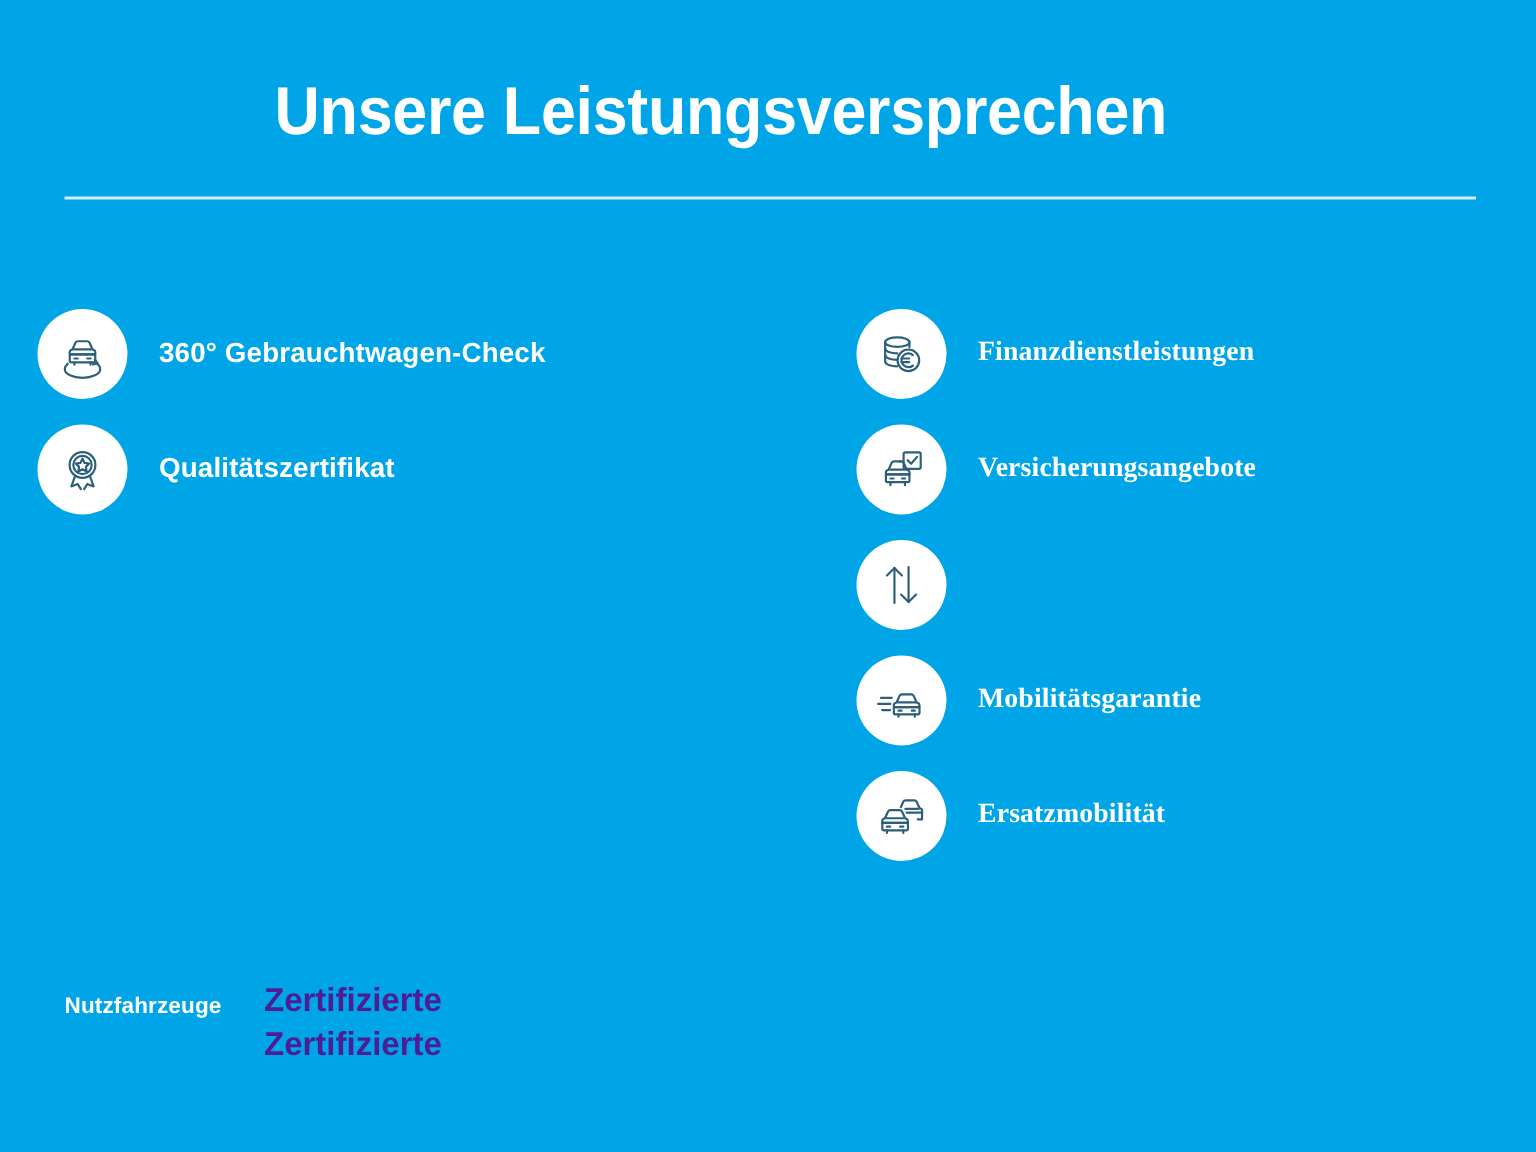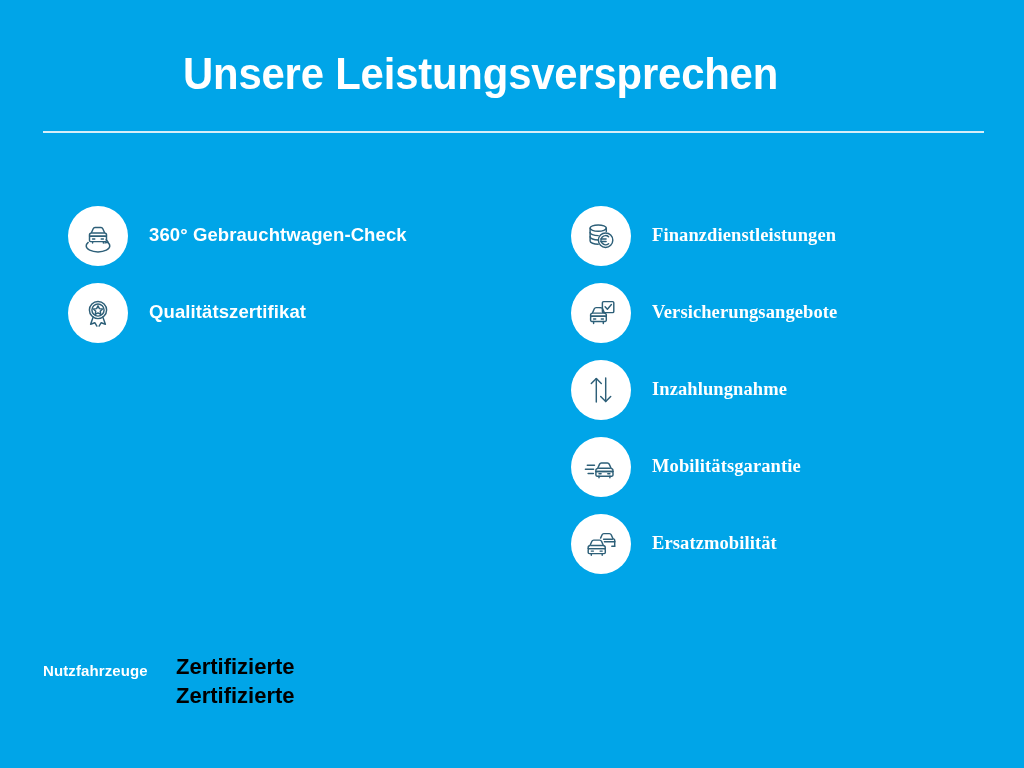--- a/index.html
+++ b/index.html
@@ -59,21 +59,21 @@
     position: absolute;
     left: 0;
     top: 197px;
     width: 1024px;
     display: flex;
   }
   .feature-col {
     width: 512px;
     box-sizing: border-box;
   }
-  .feature-col.left  { padding-left: 68px; }
+  .feature-col.left  { padding-left: 25px; }
   .feature-col.right { padding-left: 59px; font-family: Liberation Serif, serif; }
 
   .feature-row {
     display: flex;
     align-items: center;
     height: 77px;
   }
   .icon-badge {
     width: 60px;
     height: 60px;
@@ -139,21 +139,21 @@
     color: #ffffff;
     letter-spacing: 0.1px;
     white-space: nowrap;
   }
   .brand-claim {
     margin-left: 29px;
     margin-top: 20px;
     font-size: 22px;
     font-weight: 700;
     line-height: 1.32;
-    color: #000000;
+    color: #4c1d95;
     white-space: nowrap;
   }
 </style>
 </head>
 <body>
 
 <div class="slide">
 
   <div class="header">
     <h1 class="slide-title">Unsere Leistungsversprechen</h1>
@@ -235,21 +235,20 @@
 
       <div class="feature-row">
         <span class="icon-badge">
           <svg viewBox="0 0 36 36">
             <path d="M13.3 30V6.6"></path>
             <path d="M8.3 11.6l5-5 5 5"></path>
             <path d="M22.7 6v23.4"></path>
             <path d="M17.7 24.4l5 5 5-5"></path>
           </svg>
         </span>
-        <span class="feature-label">Inzahlungnahme</span>
       </div>
 
       <div class="feature-row">
         <span class="icon-badge">
           <svg viewBox="0 0 36 36">
             <path d="M12.9 22.4v-1.5c0-.5.3-.9.7-1.1l1.1-.5 1.9-4.2c.3-.7 1-1.2 1.8-1.2h6c.8 0 1.5.5 1.8 1.2l1.9 4.2 1.1.5c.4.2.7.6.7 1.1v1.5"></path>
             <path d="M12.9 22.4H30"></path>
             <rect x="12.9" y="22.4" width="17.1" height="4.8" rx="1.1"></rect>
             <path d="M16 24.8h2.1M24.8 24.8h2.1"></path>
             <path d="M15.7 19.3h11.5"></path>

